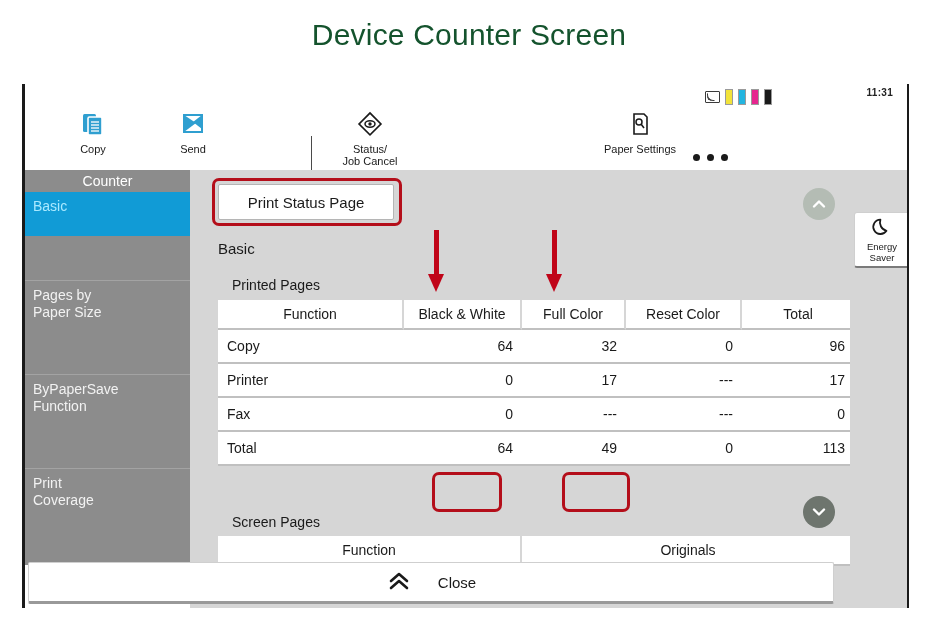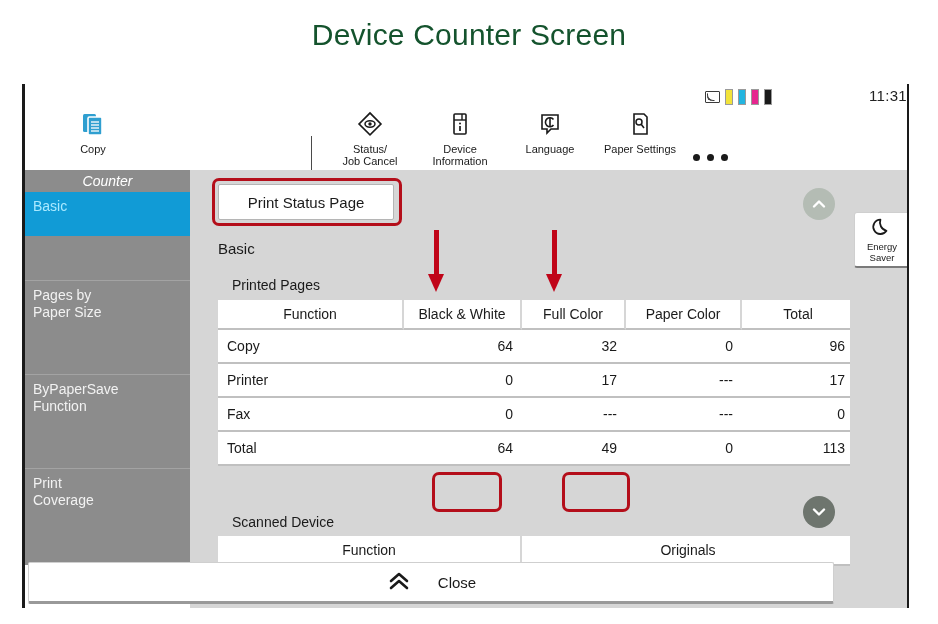--- a/index.html
+++ b/index.html
@@ -65,22 +65,22 @@
   .toner {
     width: 8px; height: 16px;
     border: 1px solid #9a9a9a;
     position: relative;
   }
   .toner i {
     position: absolute; left: 0; bottom: 0; width: 100%;
     display: block;
   }
   .clock {
-    position: absolute; right: 0; top: 3px;
-    font-size: 15px; color: #222; letter-spacing: 0.3px;
+    position: absolute; right: 14px; top: 3px;
+    font-size: 10px; color: #222; letter-spacing: 0.3px; font-weight: bold;
   }
 
   
   .funcbar {
     position: absolute;
     left: 0; top: 24px;
     width: 100%; height: 62px;
     background: #ffffff;
   }
   .fn {
@@ -128,21 +128,20 @@
     left: 0; top: 0;
     width: 165px; height: 395px;
     background: #8c8c8c;
   }
   .side-head {
     height: 22px;
     text-align: center;
     color: #ffffff;
     font-size: 14px;
     line-height: 22px;
-    font-style: italic;
   }
   .side-item {
     position: relative;
     padding: 6px 0 6px 8px;
     color: #f2f2f2;
     font-size: 14px;
     line-height: 17px;
     white-space: pre-line;
     border-top: 1px solid #a3a3a3;
   }
@@ -361,59 +360,46 @@
               <line x1="12" y1="12" x2="20" y2="12"></line>
                 <line x1="12" y1="15" x2="20" y2="15"></line>
               <line x1="12" y1="18" x2="20" y2="18"></line>
                 <line x1="12" y1="21" x2="20" y2="21"></line>
             </g>
           </svg>
         </span>
         <span class="lbl">Copy</span>
       </div>
 
+      <div class="fn" style="left:126px">
+        <span class="glyph">
+          <svg width="28" height="28" viewBox="0 0 28 28">
+            <path d="M5 5 L23 5 L23 22 L5 22 Z" fill="none" stroke="#2f9fd0" stroke-width="2"></path>
+            <path d="M5 5 L17 13 L5 22 Z" fill="#2f9fd0"></path>
+            <path d="M23 5 L14 12 L23 19 Z" fill="#2f9fd0"></path>
+          </svg>
+        </span>
+        <span class="lbl">Send</span>
+      </div>
 
       <div class="divider-v"></div>
 
       <div class="fn" style="left:303px">
         <span class="glyph">
           <svg width="28" height="28" viewBox="0 0 28 28">
             <rect x="14" y="3" width="15.5" height="15.5" transform="rotate(45 14 3)" fill="none" stroke="#1a1a1a" stroke-width="1.6"></rect>
             <ellipse cx="14" cy="14" rx="5" ry="3.2" fill="none" stroke="#1a1a1a" stroke-width="1.5"></ellipse>
             <circle cx="14" cy="14" r="1.7" fill="#1a1a1a"></circle>
           </svg>
         </span>
         <span class="lbl">Status/
 Job Cancel</span>
       </div>
 
-      <div class="fn" style="left:393px">
-        <span class="glyph">
-          <svg width="28" height="28" viewBox="0 0 28 28">
-            <rect x="8" y="4" width="12" height="20" rx="1" fill="none" stroke="#1a1a1a" stroke-width="1.6"></rect>
-            <line x1="8" y1="10" x2="20" y2="10" stroke="#1a1a1a" stroke-width="1.4"></line>
-            <line x1="16" y1="4" x2="16" y2="10" stroke="#1a1a1a" stroke-width="1.4"></line>
-            <circle cx="14" cy="13.5" r="1" fill="#1a1a1a"></circle>
-            <line x1="14" y1="16" x2="14" y2="21" stroke="#1a1a1a" stroke-width="1.7"></line>
-          </svg>
-        </span>
-        <span class="lbl">Device
-Information</span>
-      </div>
-
-      <div class="fn" style="left:483px">
-        <span class="glyph">
-          <svg width="28" height="28" viewBox="0 0 28 28">
-            <path d="M6 5 H22 V19 H15 L11 23 V19 H6 Z" fill="none" stroke="#1a1a1a" stroke-width="1.6"></path>
-            <path d="M17.5 9.5 A4.5 4.5 0 1 0 17.5 15" fill="none" stroke="#1a1a1a" stroke-width="1.6"></path>
-            <line x1="14" y1="8" x2="14" y2="16" stroke="#1a1a1a" stroke-width="1.6"></line>
-          </svg>
-        </span>
-        <span class="lbl">Language</span>
-      </div>
+
 
       <div class="fn" style="left:573px">
         <span class="glyph">
           <svg width="28" height="28" viewBox="0 0 28 28">
             <path d="M8 4 H18 L21 7 V24 H8 Z" fill="none" stroke="#1a1a1a" stroke-width="1.6"></path>
             <circle cx="13" cy="12" r="3" fill="none" stroke="#1a1a1a" stroke-width="1.5"></circle>
             <line x1="15" y1="14" x2="18" y2="18" stroke="#1a1a1a" stroke-width="1.5"></line>
           </svg>
         </span>
         <span class="lbl">Paper Settings</span>
@@ -453,21 +439,21 @@
               <col style="width:118px">
               <col style="width:104px">
               <col style="width:116px">
               <col style="width:112px">
           </colgroup>
           <thead>
             <tr>
               <th>Function</th>
               <th>Black &amp; White</th>
               <th>Full Color</th>
-              <th>Paper Color</th>
+              <th>Reset Color</th>
               <th>Total</th>
             </tr>
           </thead>
           <tbody>
             <tr>
               <td class="fn-cell">Copy</td>
               <td class="num">64</td>
               <td class="num">32</td>
               <td class="num">0</td>
               <td class="num">96</td>
@@ -492,21 +478,21 @@
               <td class="num">49</td>
               <td class="num">0</td>
               <td class="num">113</td>
             </tr>
           </tbody>
         </table>
 
         <div class="hl-cell" id="hl-total-bw"></div>
         <div class="hl-cell" id="hl-total-fc"></div>
 
-        <div class="scanned-label">Scanned Device</div>
+        <div class="scanned-label">Screen Pages</div>
 
         <table class="tbl" id="scanned-table">
           <colgroup>
               <col style="width:304px">
               <col style="width:332px">
             </colgroup>
           <thead>
             <tr>
               <th>Function</th>
               <th>Originals</th>

